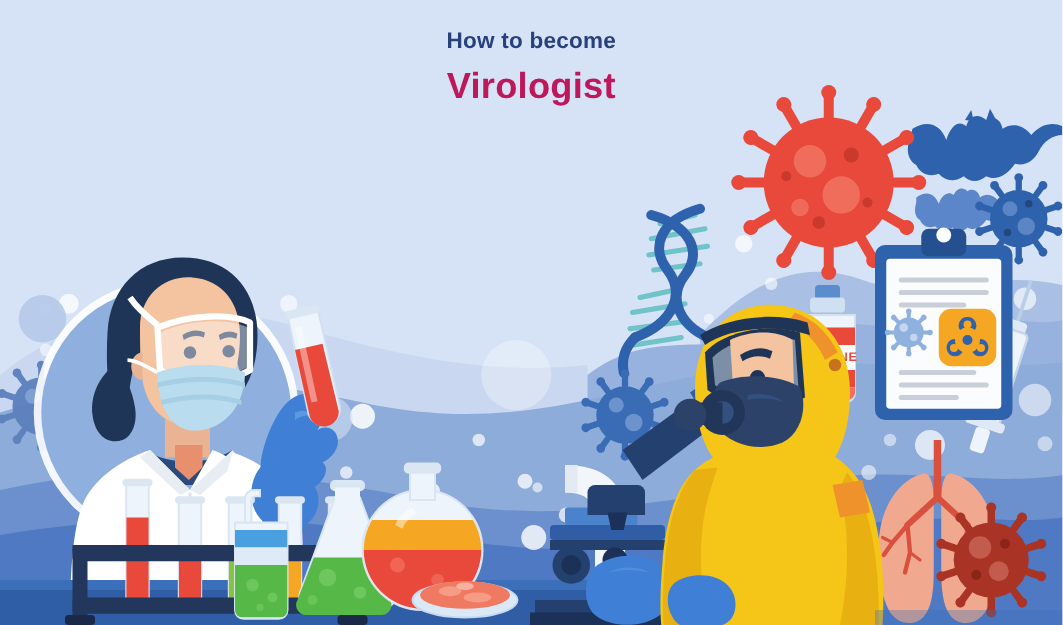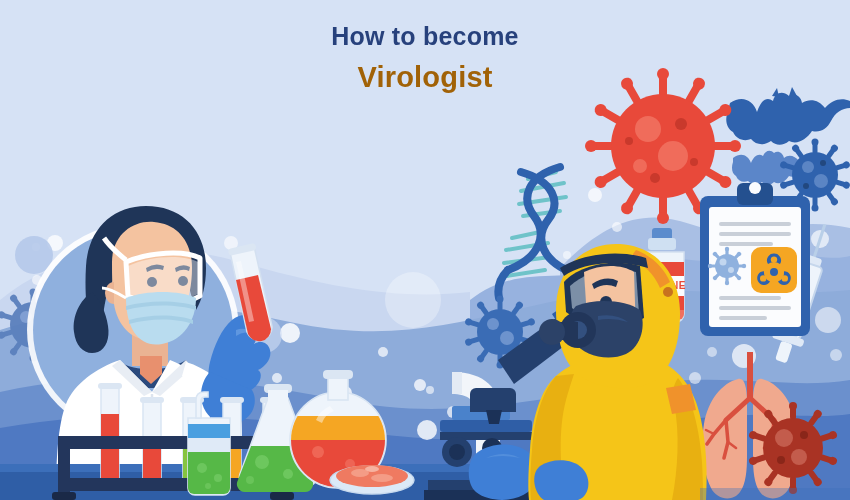--- a/index.html
+++ b/index.html
@@ -24,31 +24,31 @@
   }
   .title-block {
     position: absolute;
     top: 22px;
     left: 0;
     width: 850px;
     text-align: center;
     pointer-events: none;
   }
   .title-line1 {
-    font-size: 25px;
+    font-size: 18px;
     font-weight: bold;
     color: #27417c;
     letter-spacing: 0.2px;
     line-height: 1.15;
     margin: 0;
   }
   .title-line2 {
     font-size: 29px;
     font-weight: bold;
-    color: #a16207;
+    color: #be185d;
     letter-spacing: 0.2px;
     line-height: 1.15;
     margin: 10px 0 0 0;
   }
 </style>
 </head>
 <body>
 
 <div id="stage">
 

